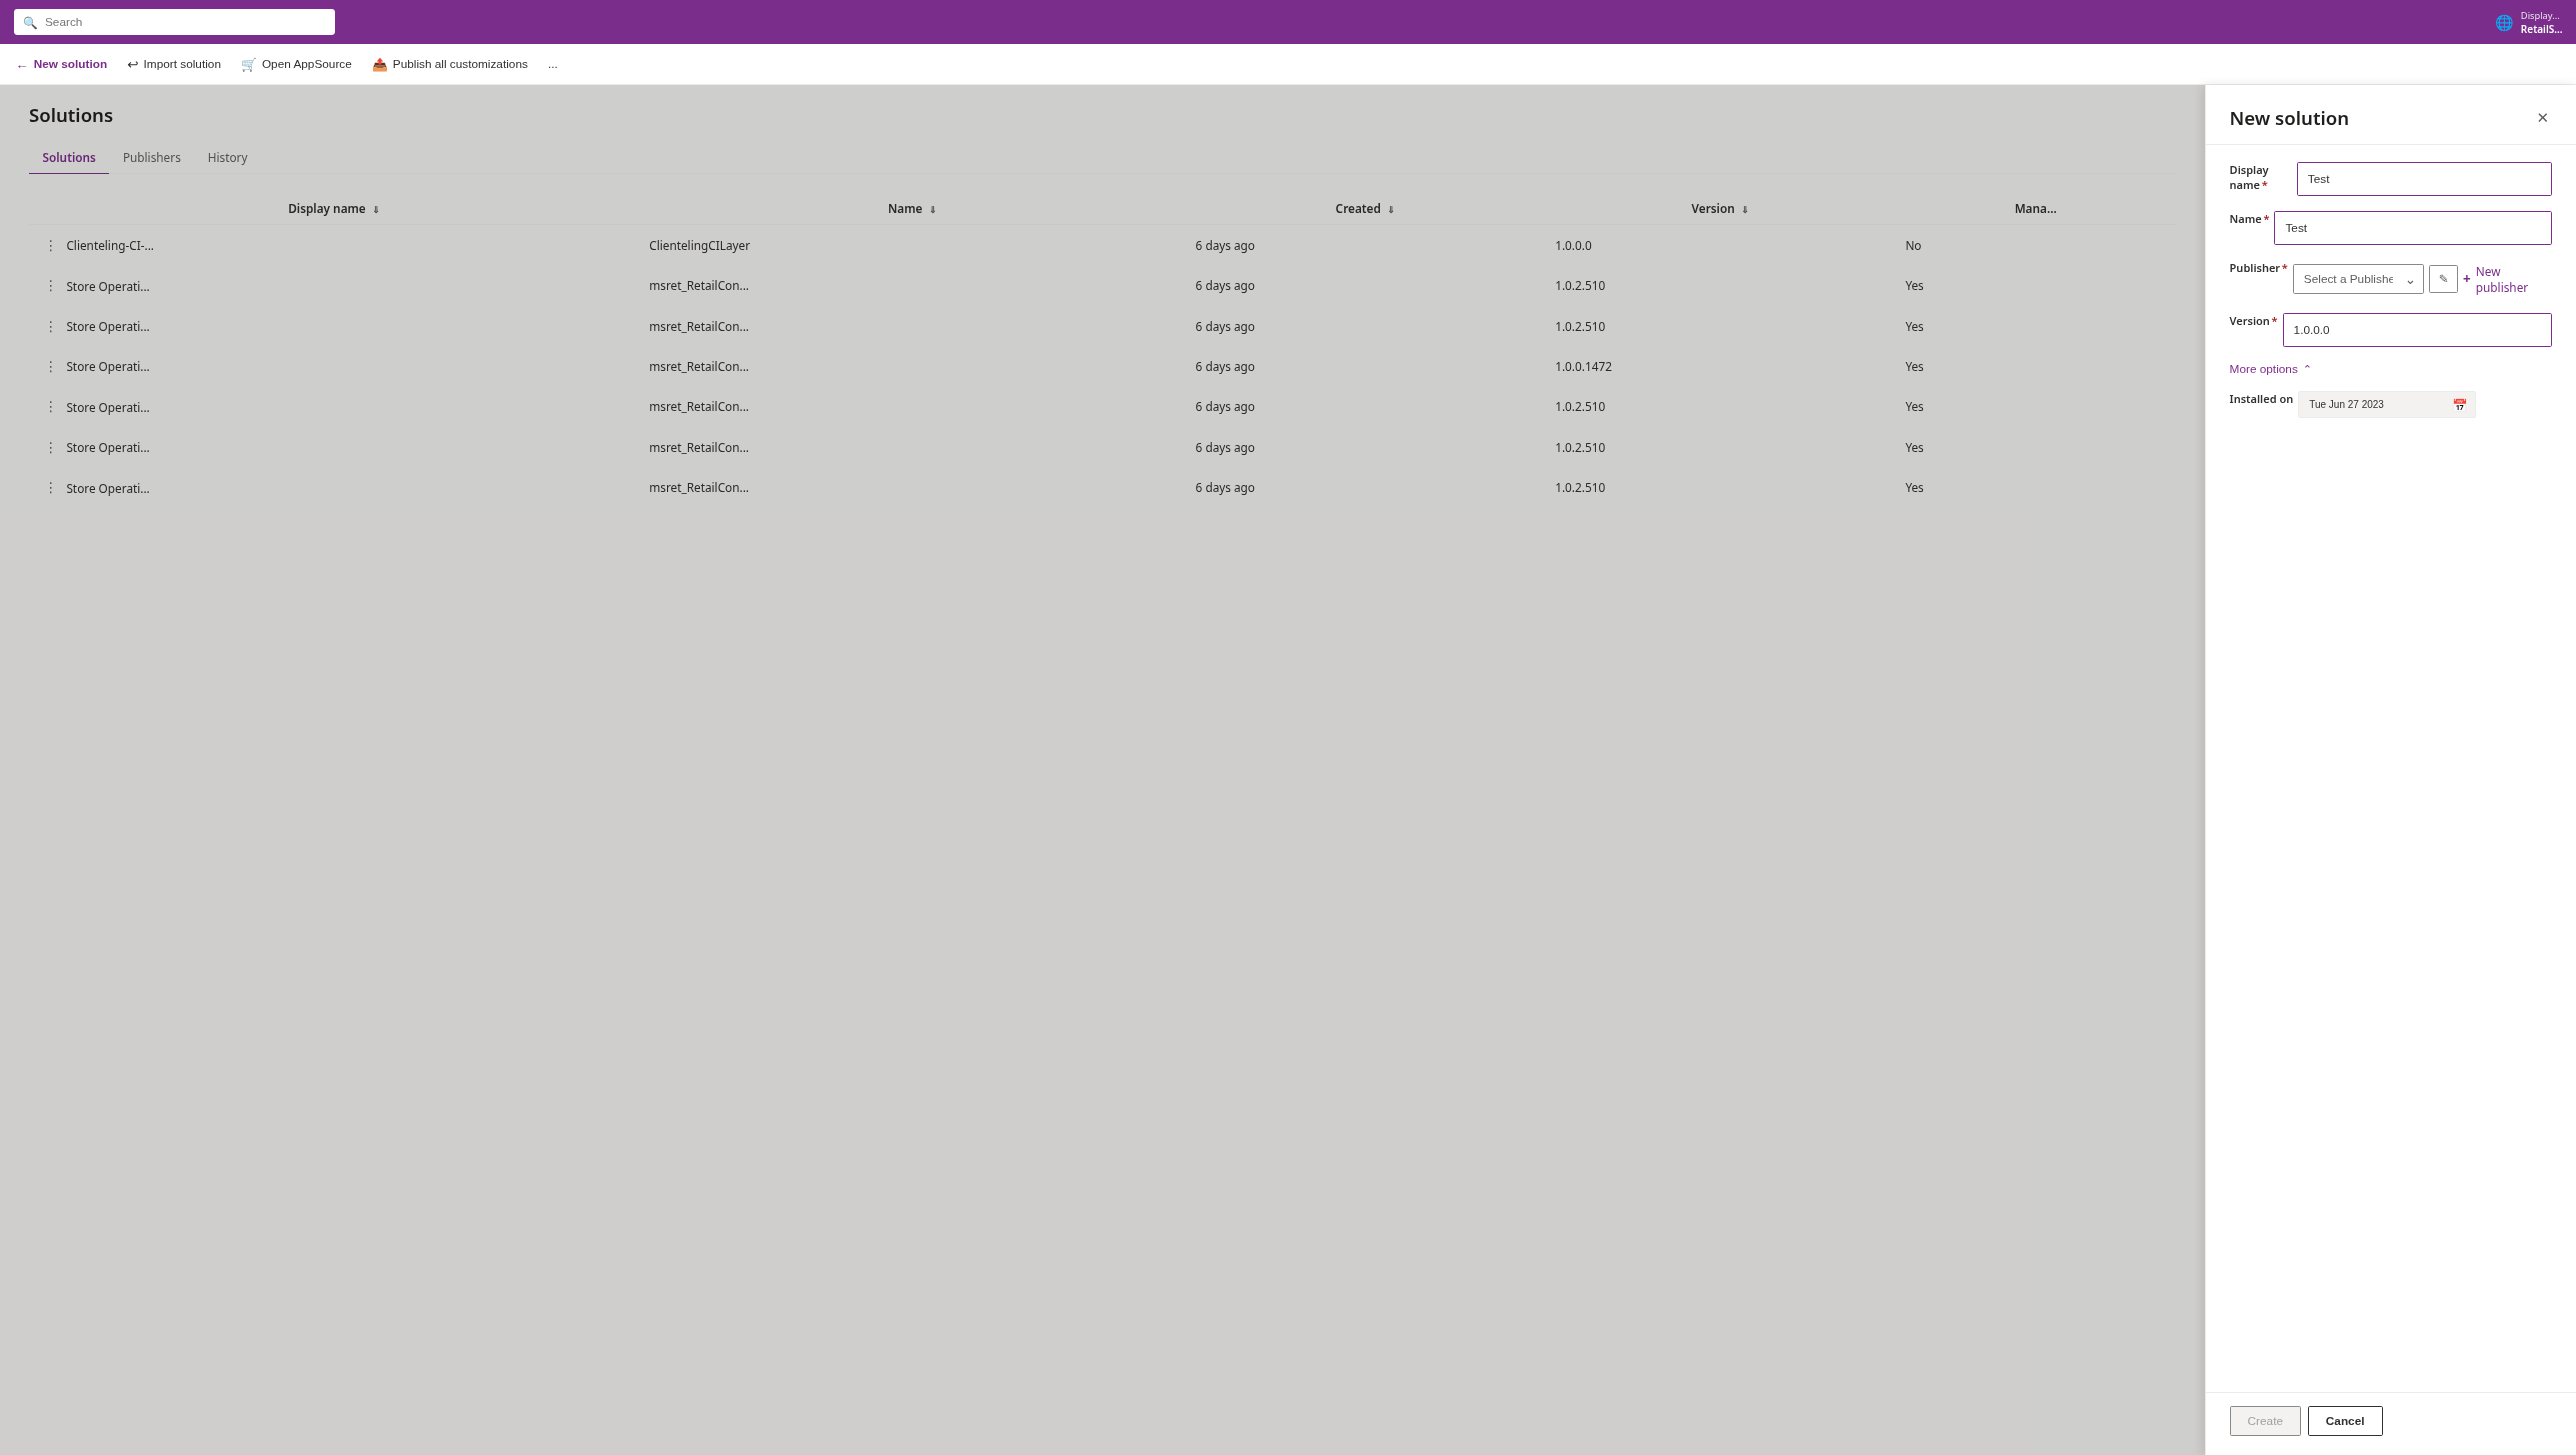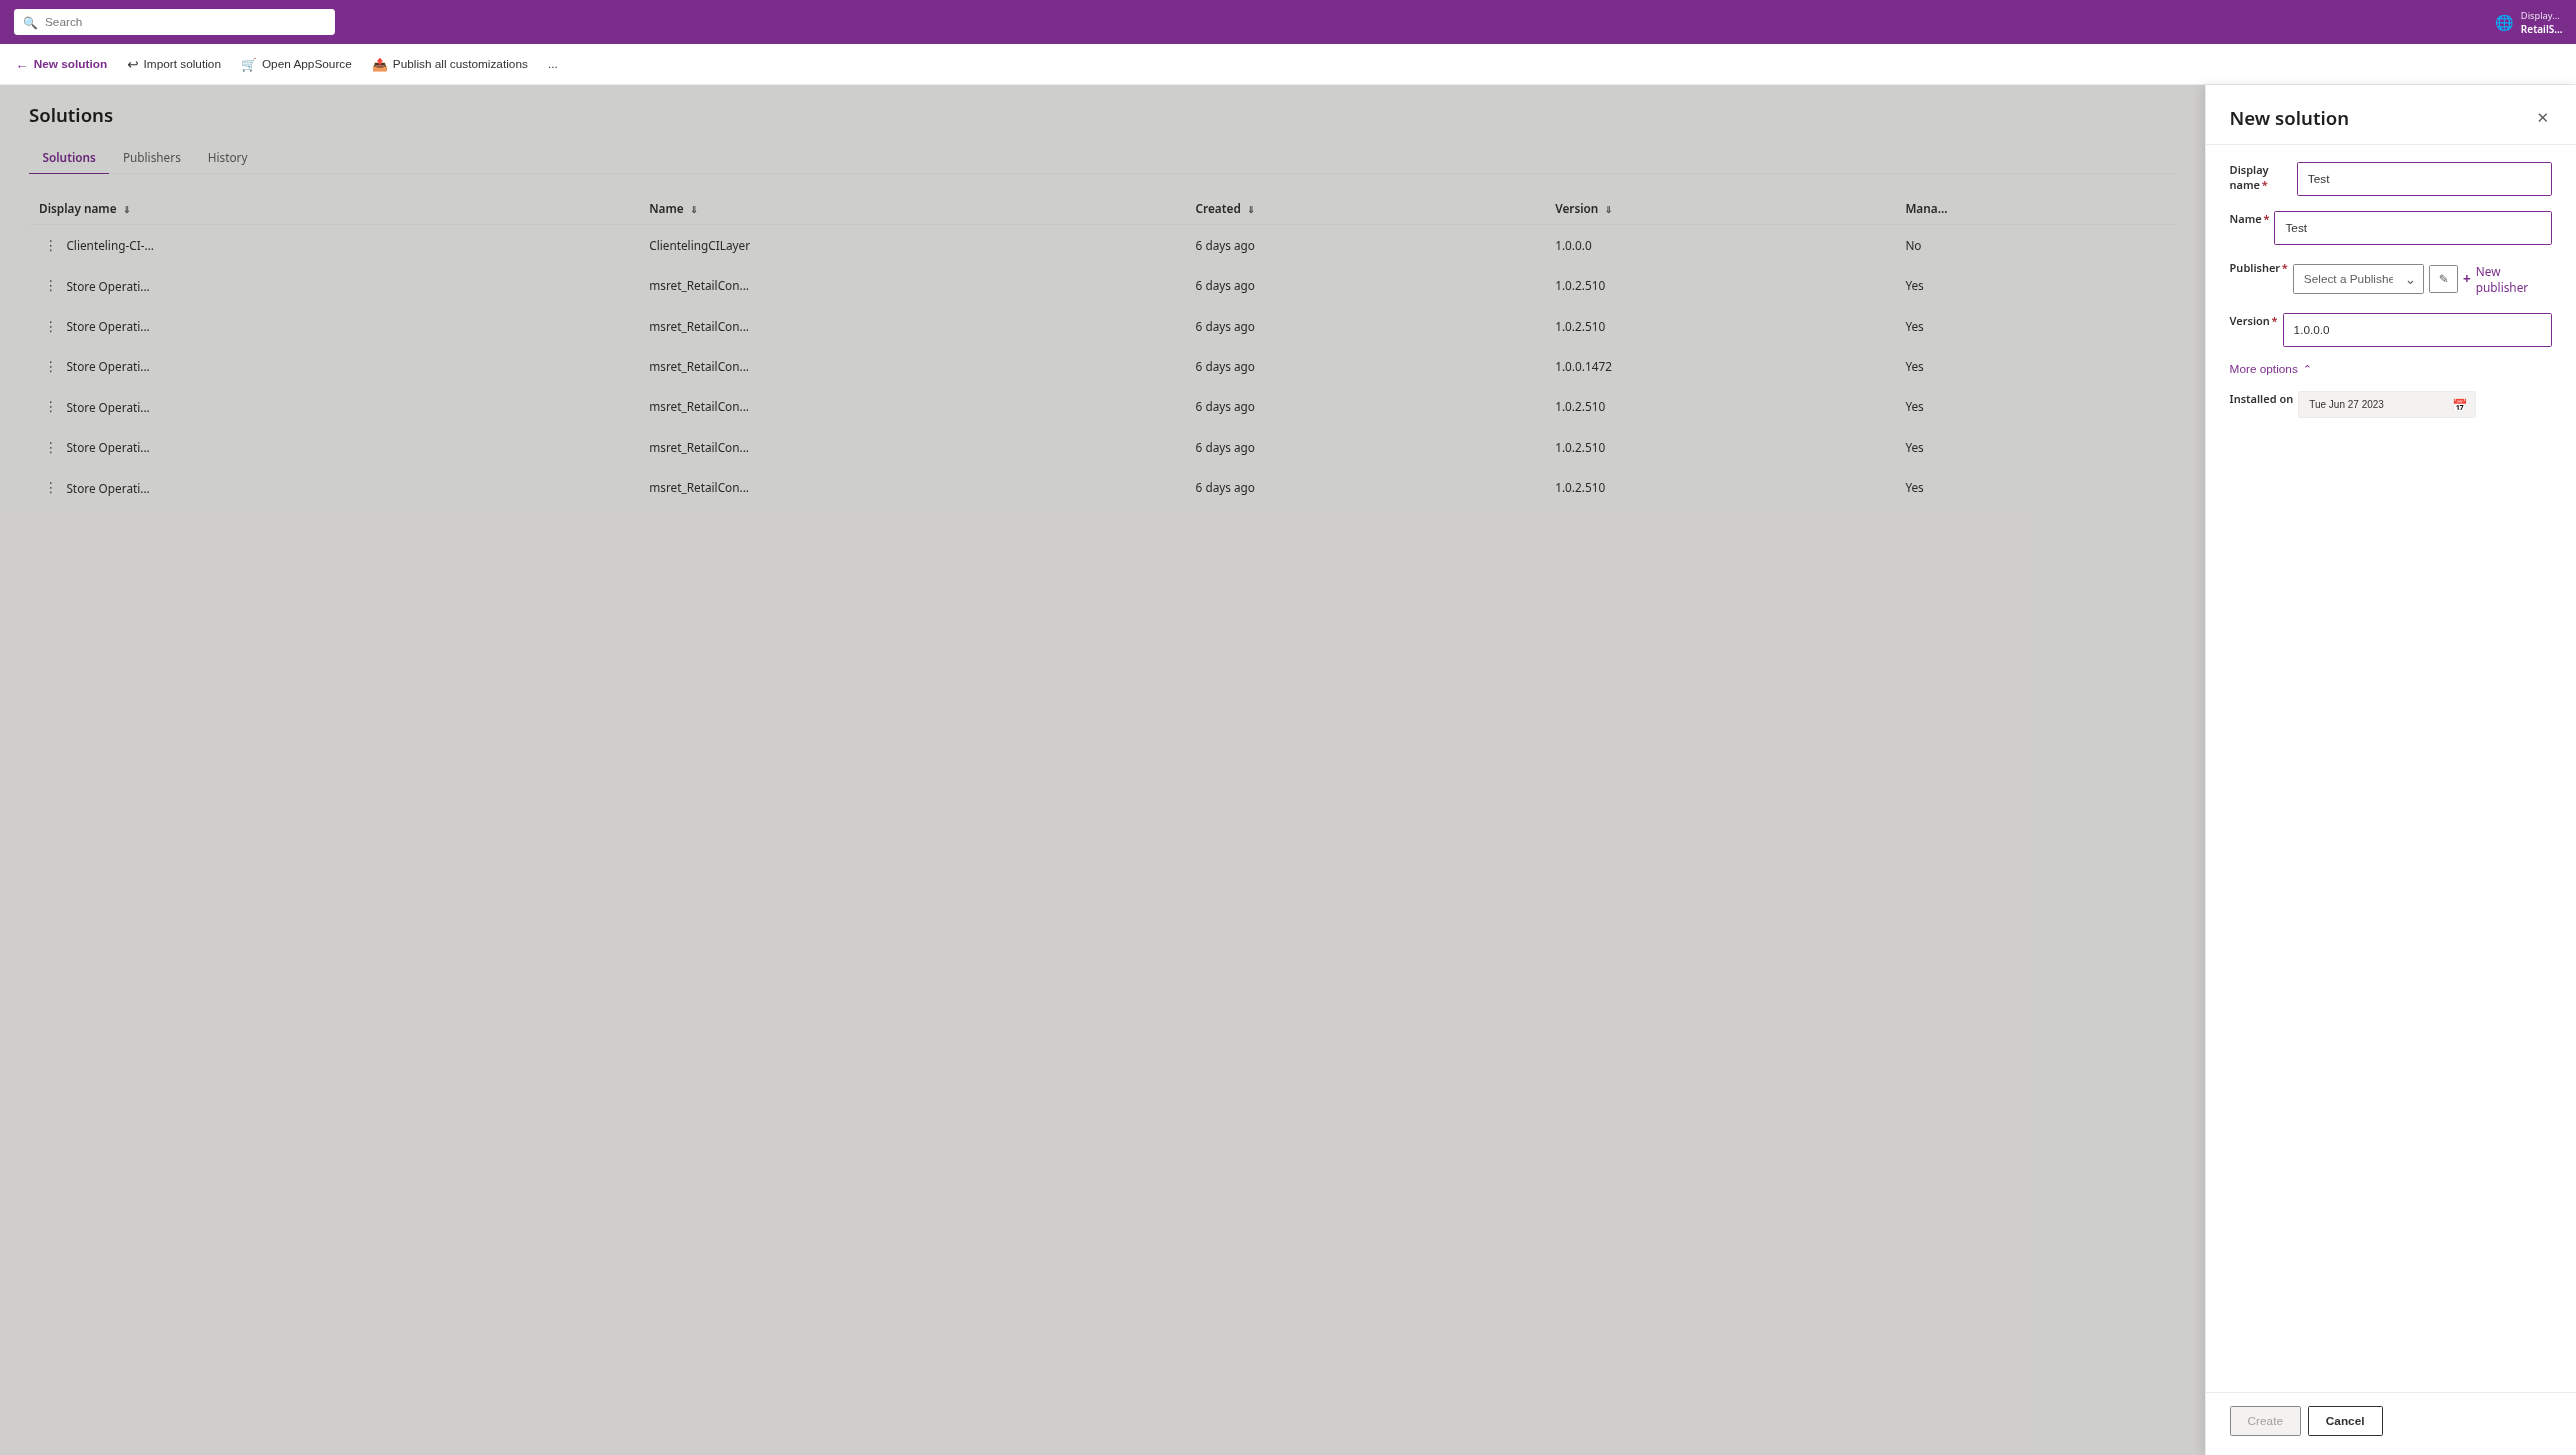--- a/index.html
+++ b/index.html
@@ -110,21 +110,21 @@
       font-weight: 600;
     }
 
     
     .data-table {
       width: 100%;
       border-collapse: collapse;
       font-size: 11.8px;
     }
     .data-table th {
-      text-align: left;
+      text-align: center;
       padding: 8.4px 10px;
       color: #323130;
       font-weight: 600;
       border-bottom: 0.8px solid #edebe9;
       white-space: nowrap;
     }
     .data-table th .sort-icon {
       display: inline-block;
       margin-left: 3.4px;
       color: #605e5c;

